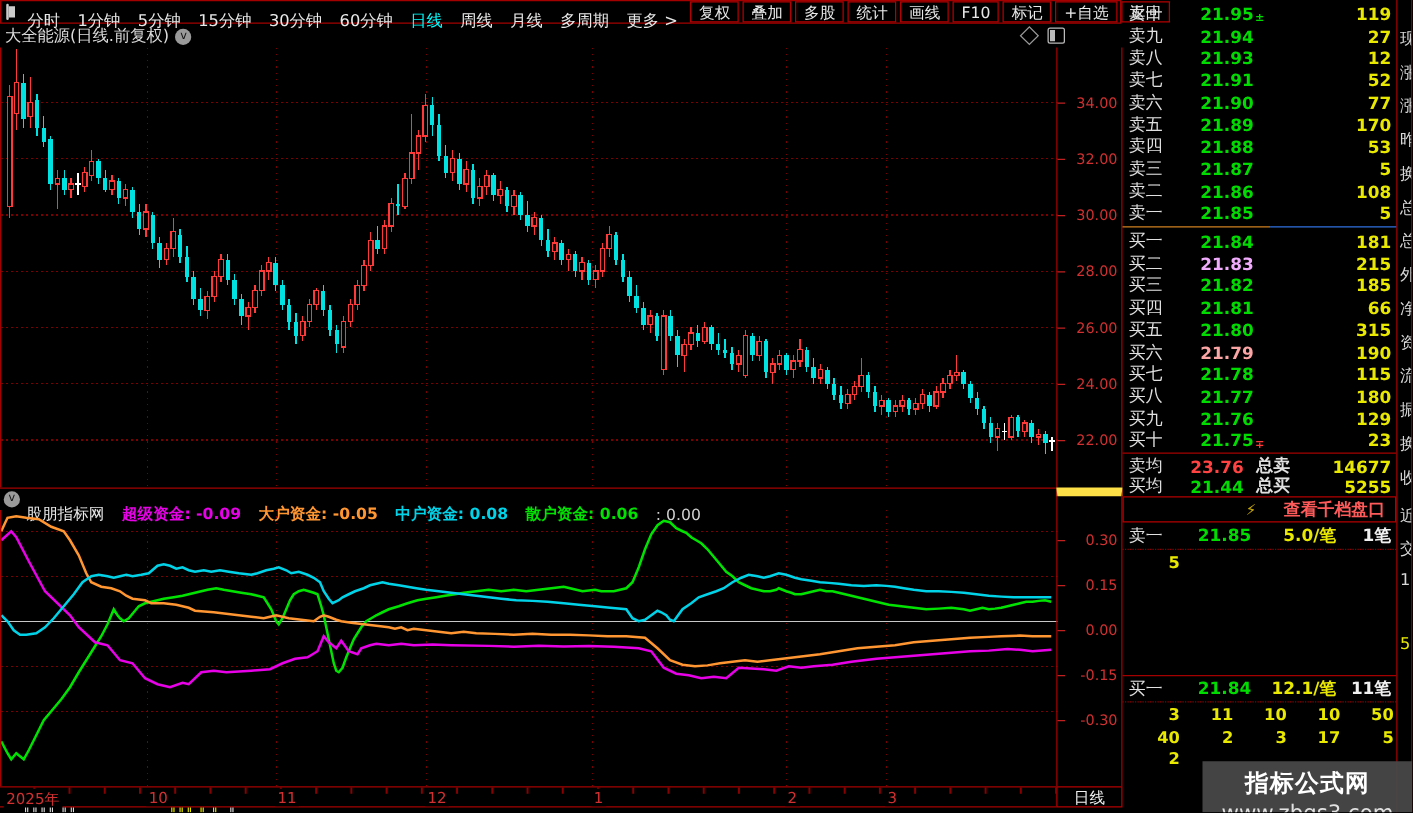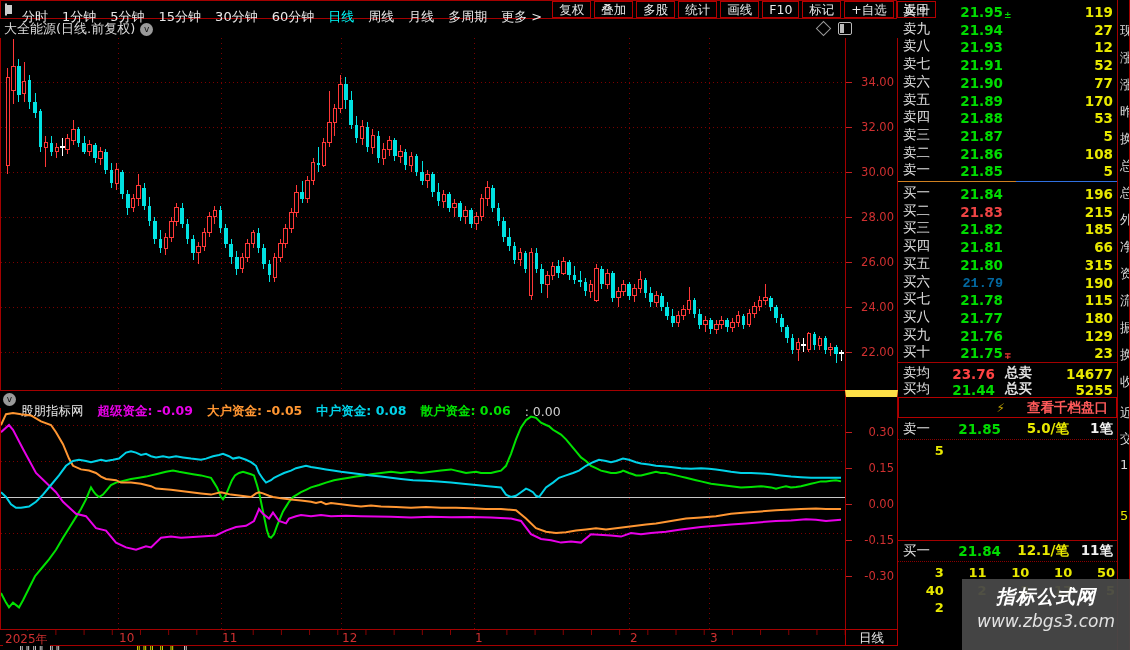--- a/index.html
+++ b/index.html
@@ -67,22 +67,22 @@
   .det-l{width:40px;padding-left:5px;font-weight:400;color:#e0e0e0;}
   .det-p{width:58px;text-align:right;color:#00dc00;}
   .det-per{width:68px;text-align:right;color:#e8e800;}
   .det-c{flex:1;text-align:right;padding-right:4px;color:#f0f0f0;}
   .qrow{position:absolute;left:3px;width:214px;display:flex;font-size:13px;font-weight:600;color:#e8e800;}
   .qcell{width:42.8px;text-align:right;}
   
   #rstrip{position:absolute;left:1119px;top:0;width:11px;height:650px;overflow:hidden;border-right:1px solid #a40000;box-sizing:border-box;}
   .strip-ch{position:absolute;left:1px;width:20px;font-size:13px;color:#d8d8d8;white-space:nowrap;}
   
-  #watermark{position:absolute;right:0;bottom:0;width:168px;height:71px;background:rgba(72,72,72,0.95);
-             z-index:40;text-align:center;font-style:italic;}
+  #watermark{position:absolute;right:0;bottom:0;width:168px;height:41px;background:rgba(72,72,72,0.95);
+             z-index:40;text-align:center;}
   #wm1{font-size:19px;font-weight:bold;color:#fff;margin-top:5px;letter-spacing:1px;}
   #wm2{font-size:17px;color:#e2e2e2;margin-top:1px;}
   svg{display:block;}
 </style>
 </head>
 <body>
 
 <div id="app">
 
   <div id="topbar">
@@ -583,25 +583,25 @@
         <span class="ob-v" style="color: rgb(232, 232, 0);">5</span>
       </div>
       <div id="wb-bar" style="top: 180px;">
         <span class="o" style="width:118px"></span>
         <span class="b"></span>
       </div>
       <div class="ob-row" style="top: 184px;">
         <span class="ob-l">买一</span>
         <span class="ob-p" style="color: rgb(0, 220, 0);">21.84</span>
         <span class="ob-mk"></span>
-        <span class="ob-v" style="color: rgb(232, 232, 0);">196</span>
+        <span class="ob-v" style="color: rgb(232, 232, 0);">181</span>
       </div>
       <div class="ob-row" style="top: 201.7px;">
         <span class="ob-l">买二</span>
-        <span class="ob-p" style="color: #ef4444;">21.83</span>
+        <span class="ob-p" style="color: #f0abfc;">21.83</span>
         <span class="ob-mk"></span>
         <span class="ob-v" style="color: rgb(232, 232, 0);">215</span>
       </div>
       <div class="ob-row" style="top: 219.4px;">
         <span class="ob-l">买三</span>
         <span class="ob-p" style="color: rgb(0, 220, 0);">21.82</span>
         <span class="ob-mk"></span>
         <span class="ob-v" style="color: rgb(232, 232, 0);">185</span>
       </div>
       <div class="ob-row" style="top: 237.1px;">
@@ -611,21 +611,21 @@
         <span class="ob-v" style="color: rgb(232, 232, 0);">66</span>
       </div>
       <div class="ob-row" style="top: 254.8px;">
         <span class="ob-l">买五</span>
         <span class="ob-p" style="color: rgb(0, 220, 0);">21.80</span>
         <span class="ob-mk"></span>
         <span class="ob-v" style="color: rgb(232, 232, 0);">315</span>
       </div>
       <div class="ob-row" style="top: 272.5px;">
         <span class="ob-l">买六</span>
-        <span class="ob-p" style="color: #0369a1; font-family: Liberation Mono, monospace;">21.79</span>
+        <span class="ob-p" style="color: #fca5a5;">21.79</span>
         <span class="ob-mk"></span>
         <span class="ob-v" style="color: rgb(232, 232, 0);">190</span>
       </div>
       <div class="ob-row" style="top: 290.2px;">
         <span class="ob-l">买七</span>
         <span class="ob-p" style="color: rgb(0, 220, 0);">21.78</span>
         <span class="ob-mk"></span>
         <span class="ob-v" style="color: rgb(232, 232, 0);">115</span>
       </div>
       <div class="ob-row" style="top: 307.9px;">

